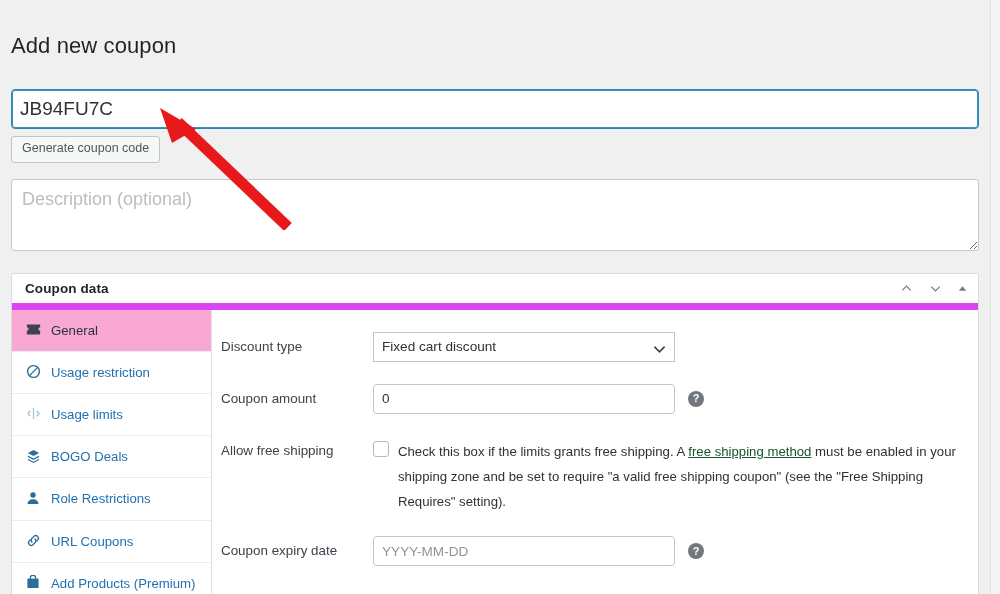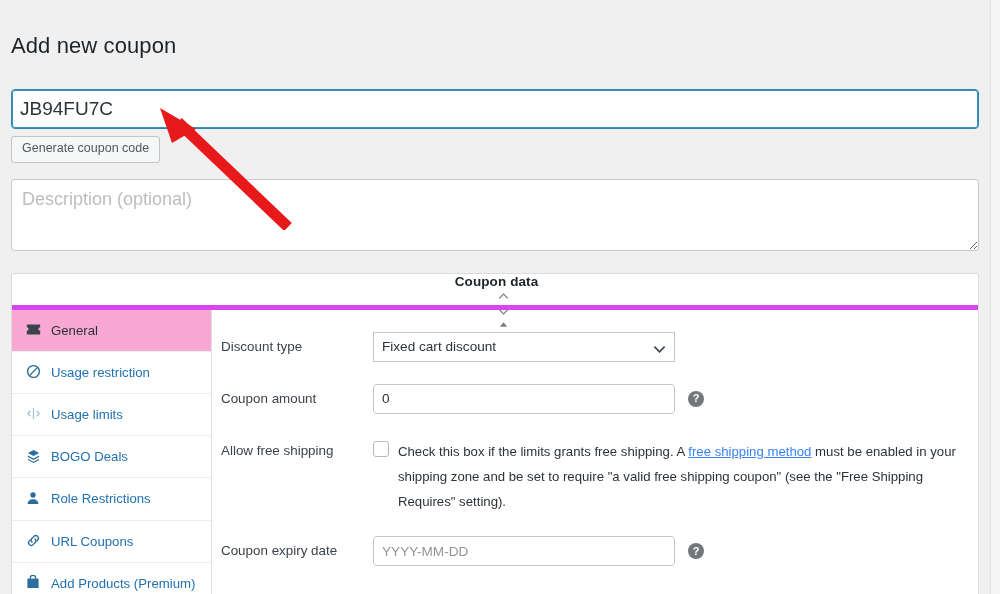--- a/index.html
+++ b/index.html
@@ -92,22 +92,21 @@
     margin: 22px 11px 0 11px;
     background: #fff;
     border: 1px solid #dcdcde;
     border-radius: 2px;
   }
   #coupon-data-header {
     display: flex;
     align-items: center;
     height: 36px;
     padding: 0 10px 0 13px;
-    border-bottom: 5px solid #d946ef;
-    flex-direction: column;
+    border-bottom: 7px solid #d946ef;
   }
   #coupon-data-header .hdr-title {
     font-size: 13.5px;
     font-weight: 700;
     color: #1d2327;
     flex: 1;
     letter-spacing: .1px;
   }
   .hdr-ctl {
     color: #787c82;
@@ -232,21 +231,21 @@
     margin: 2px 9px 0 0;
     cursor: pointer;
   }
   .shipping-text {
     font-size: 13.2px;
     color: #2c3338;
     line-height: 1.9;
     max-width: 600px;
   }
   .shipping-text a {
-    color: #3b82f6;
+    color: #14532d;
     text-decoration: underline;
   }
 
   
   #annotation-arrow {
     position: absolute;
     left: 150px; top: 105px;
     width: 145px; height: 125px;
     pointer-events: none;
   }

